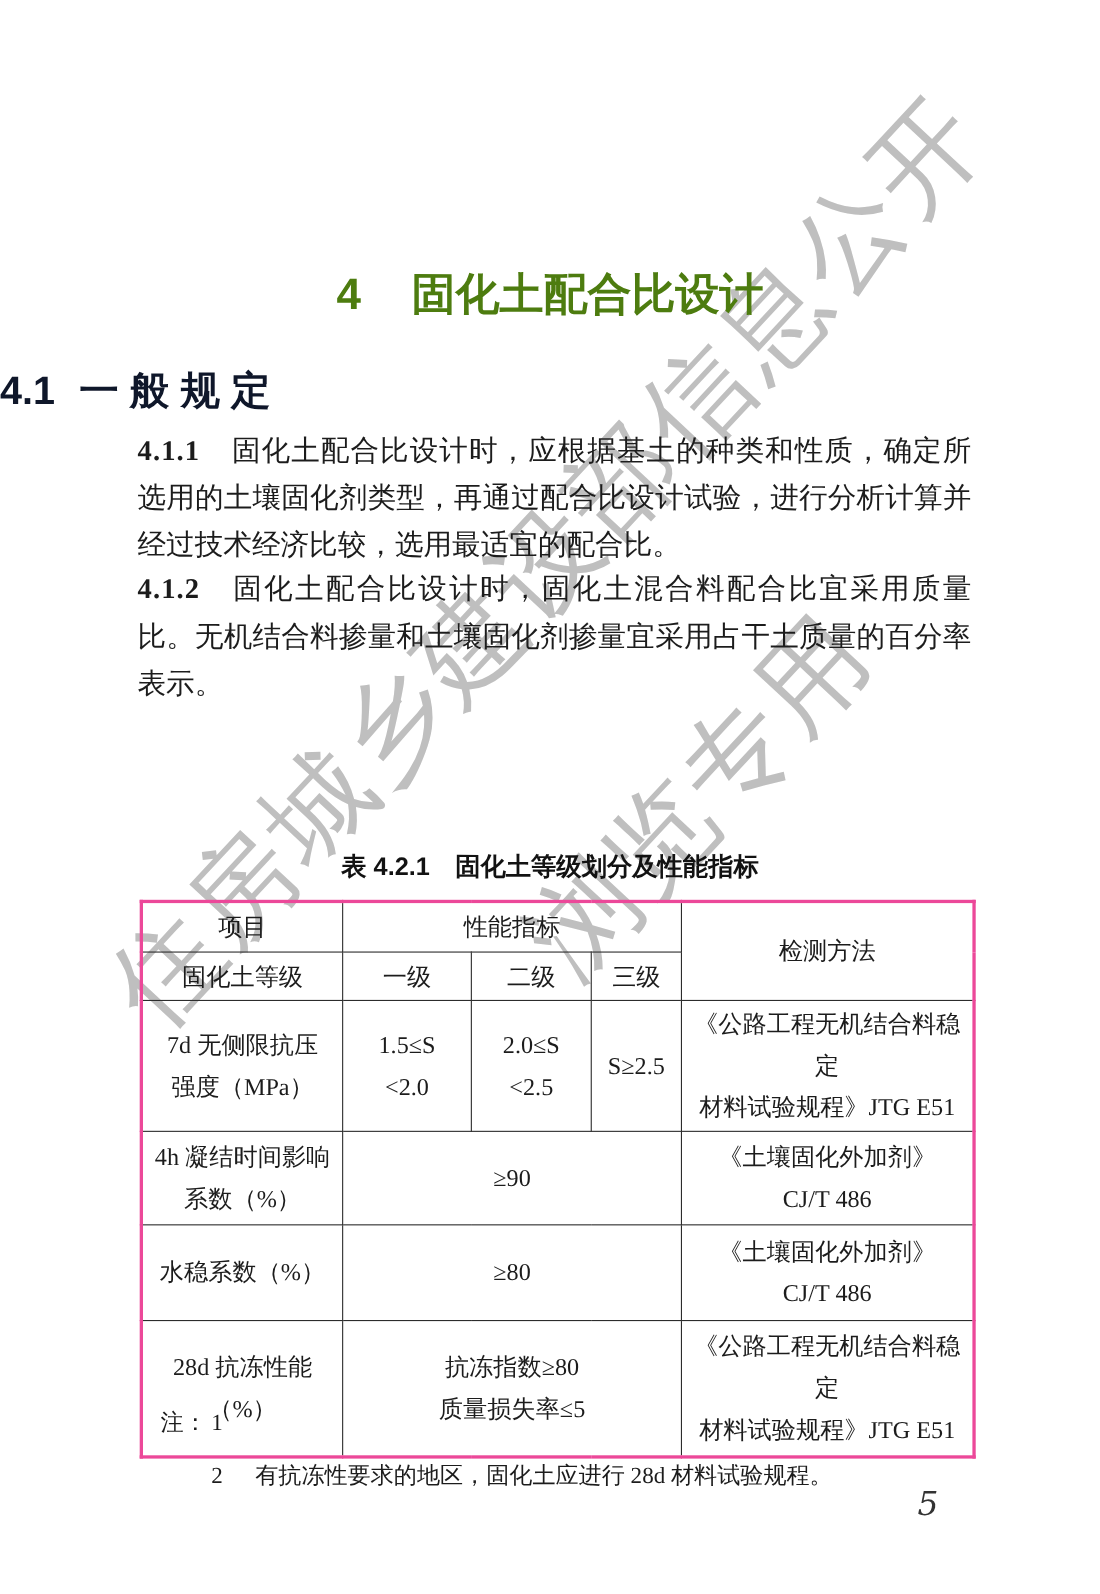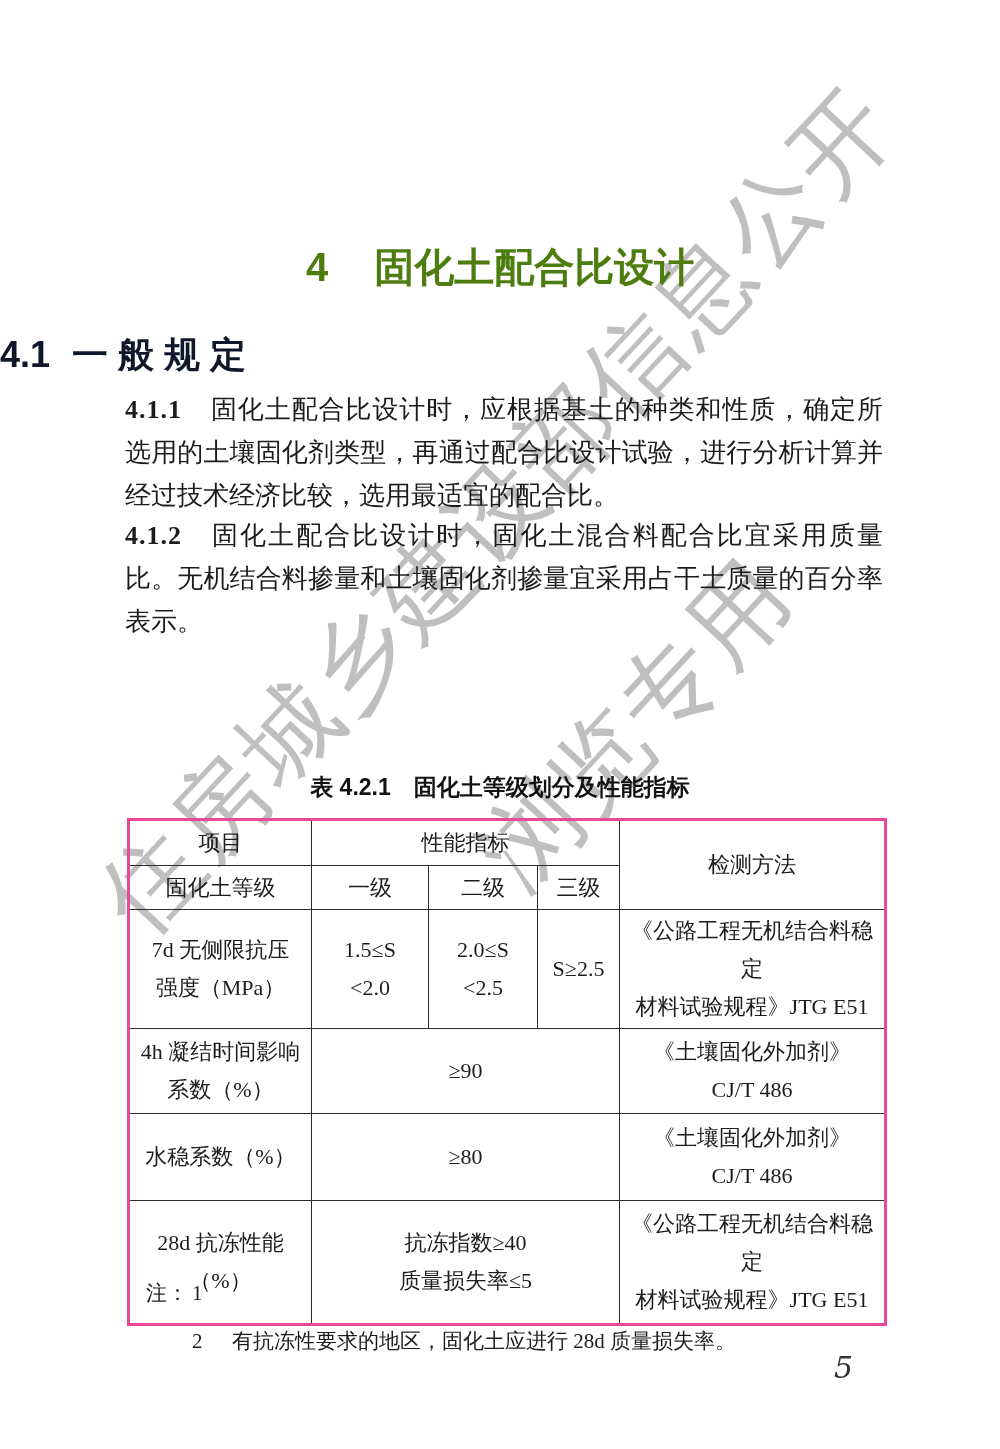--- a/index.html
+++ b/index.html
@@ -142,36 +142,36 @@
 CJ/T 486</td>
         </tr>
         <tr class="r3">
           <td>水稳系数（%）</td>
           <td colspan="3">≥80</td>
           <td>《土壤固化外加剂》
 CJ/T 486</td>
         </tr>
         <tr class="r4">
           <td>28d 抗冻性能（%）</td>
-          <td colspan="3">抗冻指数≥40
+          <td colspan="3">抗冻指数≥80
 质量损失率≤5</td>
           <td>《公路工程无机结合料稳定
 材料试验规程》JTG E51</td>
         </tr>
       </tbody>
     </table>
 
     <div class="notes">
       <div class="note-row">
         <span class="nlabel">注：</span>
         <span class="nnum">1</span>
       </div>
       <div class="note-row">
         <span class="nlabel"></span>
         <span class="nnum">2</span>
-        <span class="ntext">有抗冻性要求的地区，固化土应进行 28d 质量损失率。</span>
+        <span class="ntext">有抗冻性要求的地区，固化土应进行 28d 材料试验规程。</span>
       </div>
     </div>
 
     <div class="pagenum">5</div>
 
   </div>
 </div>
 
 </body></html>

